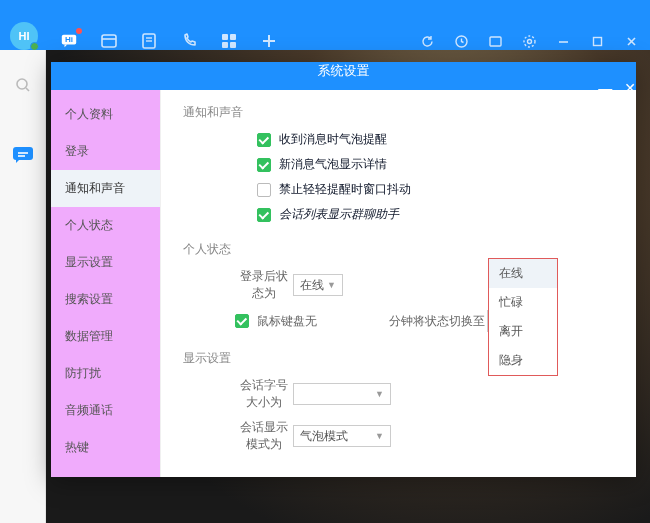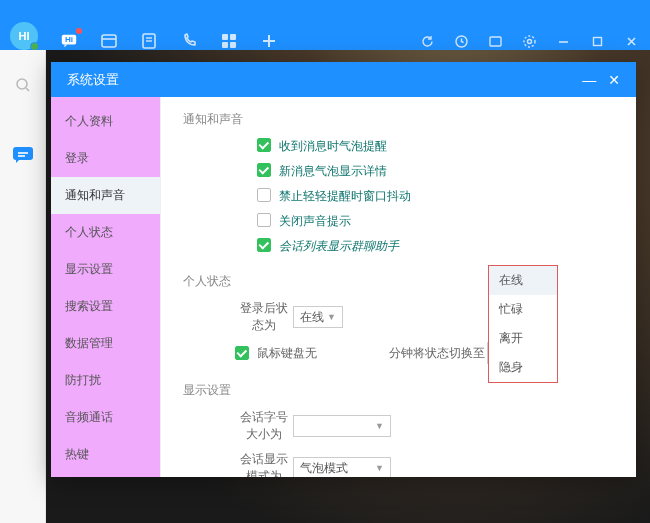--- a/index.html
+++ b/index.html
@@ -10,30 +10,30 @@
   .avatar::after{content:"";position:absolute;right:-1px;bottom:-1px;width:7px;height:7px;border-radius:50%;background:#4caf50;border:1px solid #1e90ff;}
   .tb-icons { display:flex; gap:22px; margin-left:22px; align-items:center; }
   .tb-icon { width:18px; height:18px; display:flex; align-items:center; justify-content:center; color:#cfe6ff; cursor:pointer; position:relative;}
   .tb-icon.active { color:#fff; }
   .tb-icon.active::after{content:"";position:absolute;top:-4px;right:-4px;width:6px;height:6px;border-radius:50%;background:#ff5252;}
   .tb-right { margin-left:auto; display:flex; gap:16px; align-items:center; color:#cfe6ff;}
   .sidebar-strip { position:absolute; left:0; top:50px; bottom:0; width:46px; background:#f7f7f7; border-right:1px solid #e5e5e5; }
   .strip-item { width:46px; height:46px; display:flex; align-items:center; justify-content:center; color:#1e90ff; font-size:20px;}
   
   .dialog { position:absolute; left:51px; top:62px; width:585px; height:415px; background:#fff; box-shadow:0 4px 24px rgba(0,0,0,.35); display:flex; flex-direction:column; }
-  .dlg-header { height:35px; background:#1e90ff; color:#fff; display:flex; align-items:center; padding:0 16px; font-size:13px;}
+  .dlg-header { height:28px; background:#1e90ff; color:#fff; display:flex; align-items:center; padding:0 0; font-size:13px;flex-direction:column;}
   .dlg-hdr-right { margin-left:auto; display:flex; gap:12px; }
   .dlg-close, .dlg-min { cursor:pointer; font-size:14px;}
   .dlg-body { flex:1; display:flex; overflow:hidden;}
   .nav { width:110px; background:#f0abfc; border-right:1px solid #f0f0f0; padding-top:6px;}
   .nav-item { padding:10px 14px; font-size:12px; color:#555; cursor:pointer; }
   .nav-item.active { background:#eef3f8; color:#333; }
   .content { flex:1; overflow:auto; padding:8px 0 8px 0; position:relative;}
   .section-label { font-size:12px; color:#888; padding:6px 0 6px 22px; }
-  .row { display:flex; padding:4px 0 4px 22px; font-size:12px; color:#0f766e; min-height:24px;}
+  .row { display:flex; align-items:center; padding:4px 0 4px 22px; font-size:12px; color:#0f172a; min-height:24px;}
   .cb { width:14px; height:14px; border:1px solid #bbb; border-radius:2px; margin-right:8px; display:inline-flex; align-items:center; justify-content:center; background:#fff;}
   .cb.checked { background:#33c15e; border-color:#33c15e; }
   .cb.checked::after { content:""; width:7px; height:4px; border:2px solid #fff; border-top:none; border-right:none; transform:rotate(-45deg) translate(0,-1px);}
   .form-row { display:flex; align-items:center; font-size:12px; color:#666; padding:4px 0 4px 22px; min-height:28px;}
   .form-label { width:110px; text-align:center; padding-left:52px;}
   .select { height:22px; border:1px solid #ccc; background:#fff; display:inline-flex; align-items:center; padding:0 6px; font-size:12px; color:#555; cursor:pointer; position:relative; min-width:50px;}
   .select .caret { margin-left:auto; font-size:9px; color:#999;}
   .select.wide { min-width:98px; }
   .mid-text { margin:0 2px; }
   
@@ -183,24 +183,20 @@
             <span>收到消息时气泡提醒</span>
           </div>
           <div class="row" style="padding-left: 96px;">
             <span class="cb checked"></span>
             <span>新消息气泡显示详情</span>
           </div>
           <div class="row" style="padding-left: 96px;">
             <span class="cb"></span>
             <span>禁止轻轻提醒时窗口抖动</span>
           </div>
-          <div class="row" style="padding-left: 96px;">
-            <span class="cb"></span>
-            <span>关闭声音提示</span>
-          </div>
           <div class="row" style="padding-left: 96px; font-style: italic;">
             <span class="cb checked"></span>
             <span>会话列表显示群聊助手</span>
           </div>
         </div>
 
       <div class="section-label" style="margin-top:8px">个人状态</div>
       <div class="form-row">
         <span class="form-label">登录后状态为</span>
         <span class="select">

